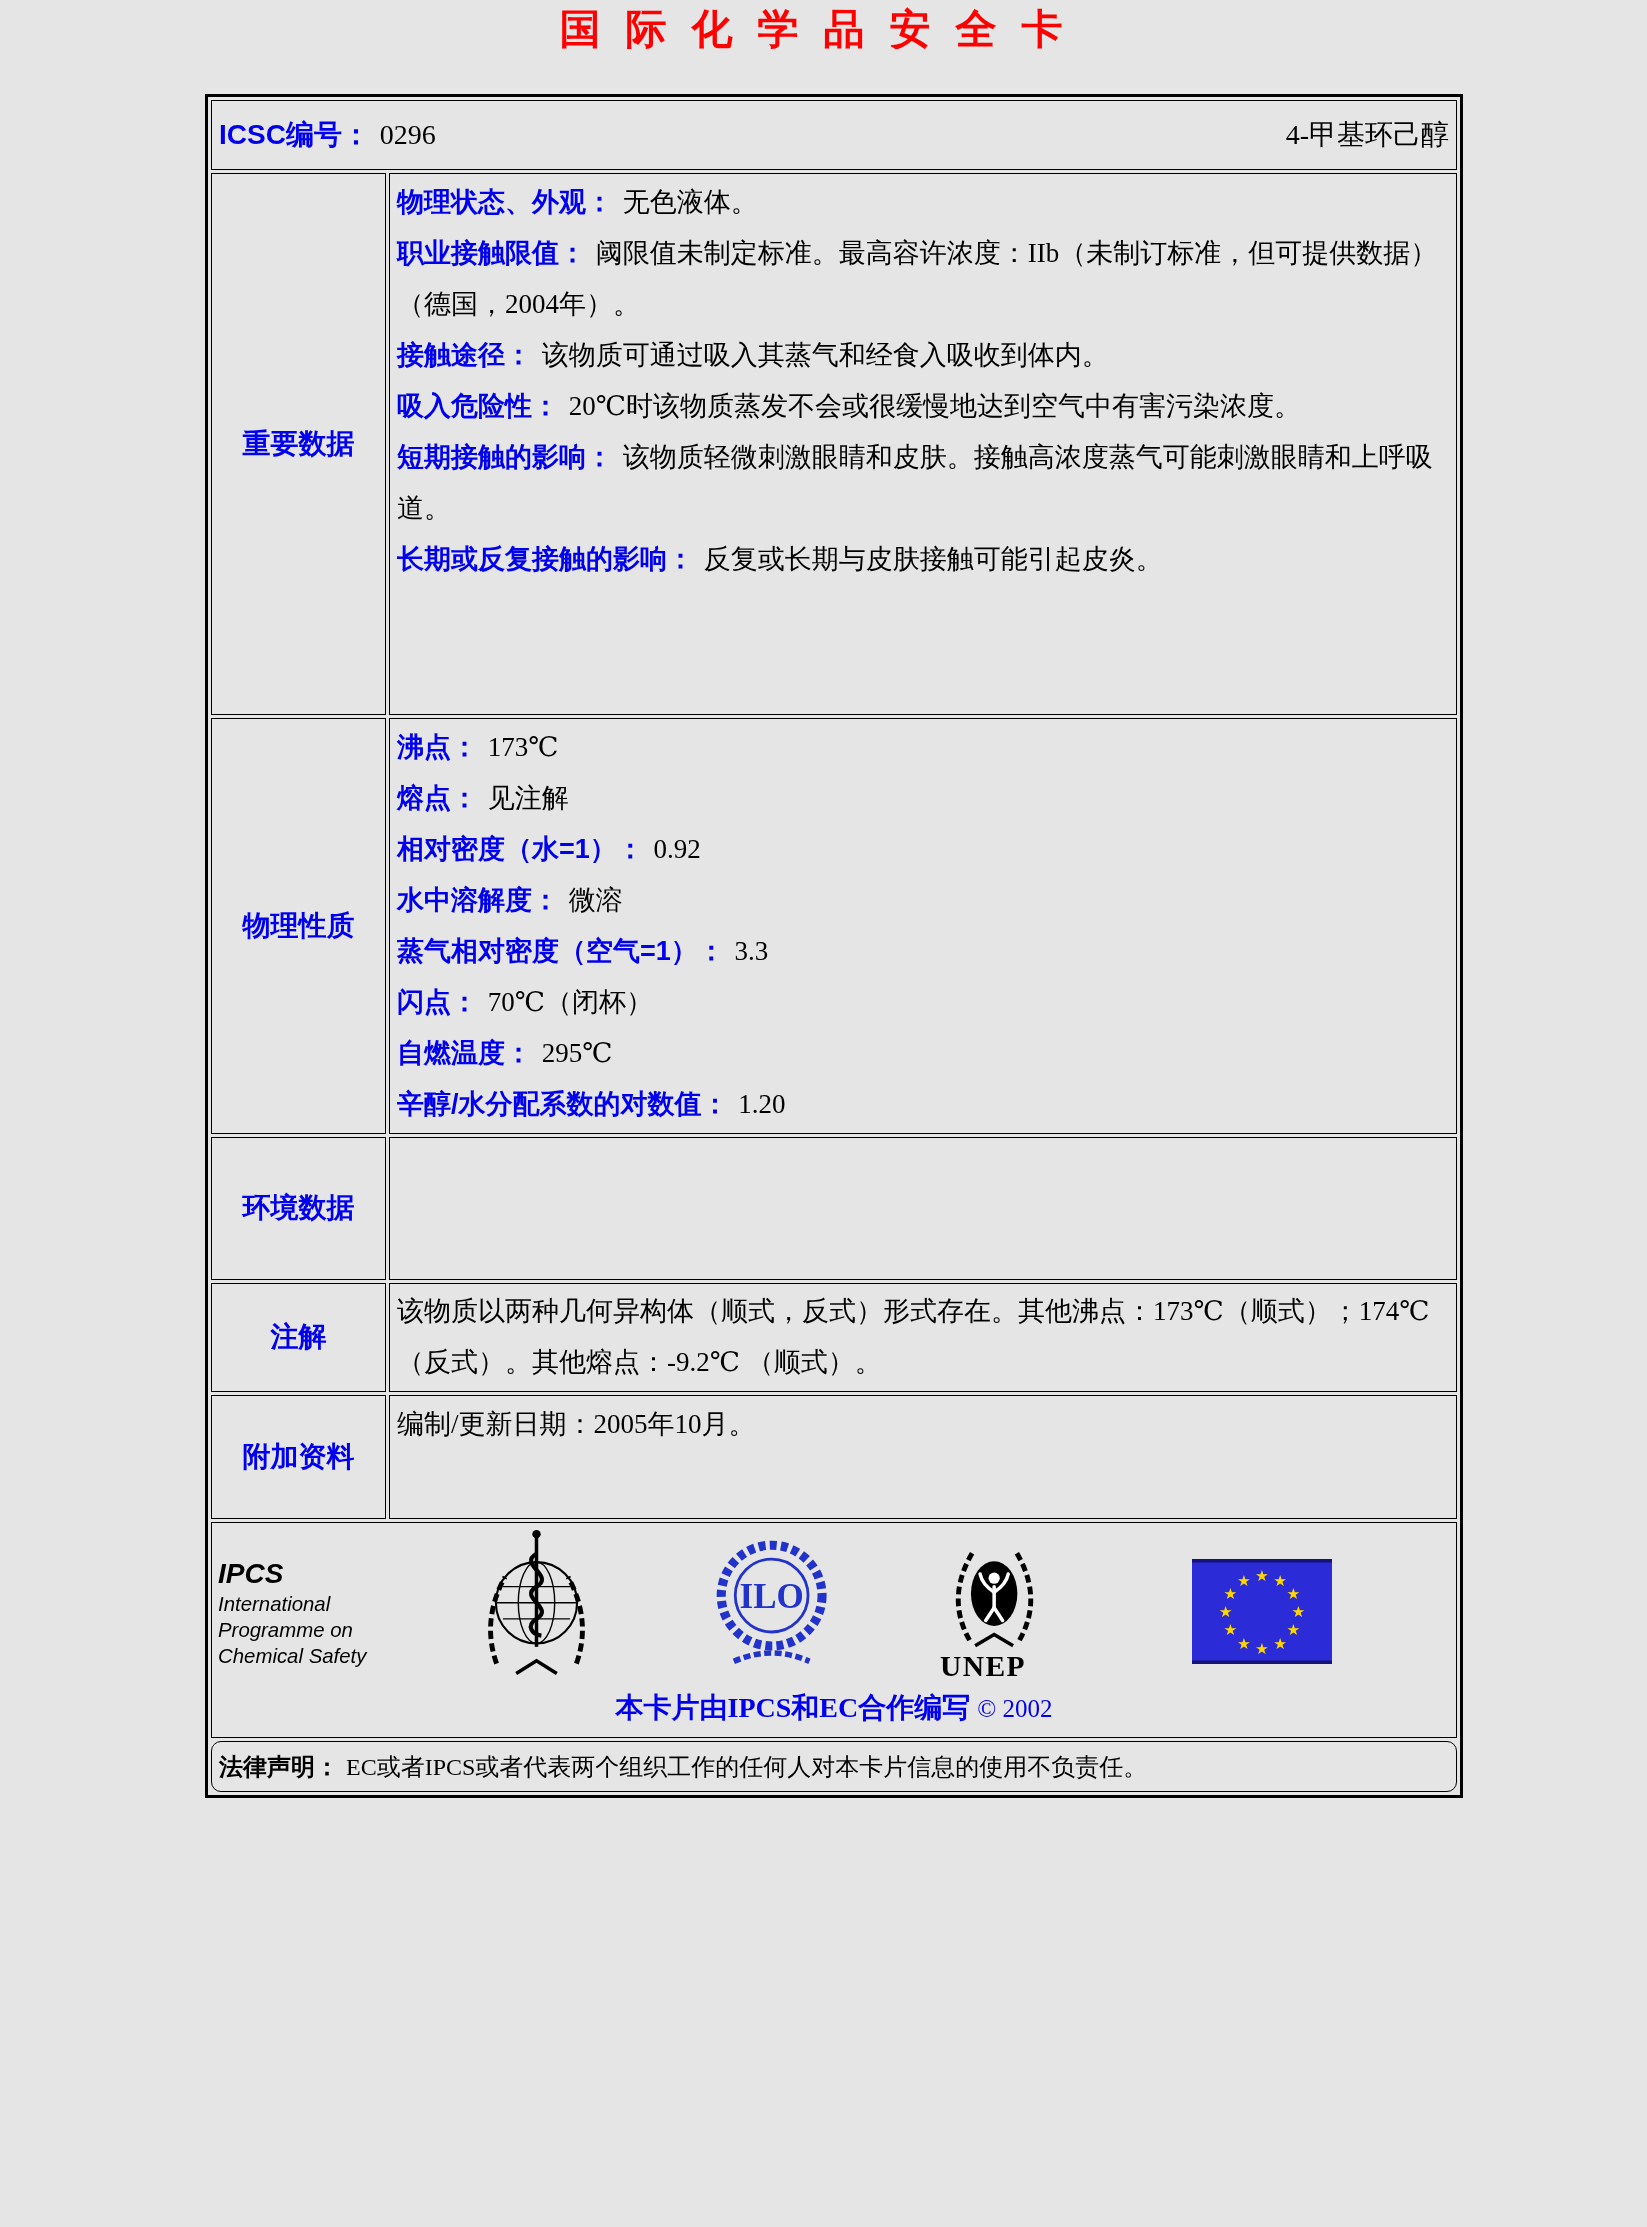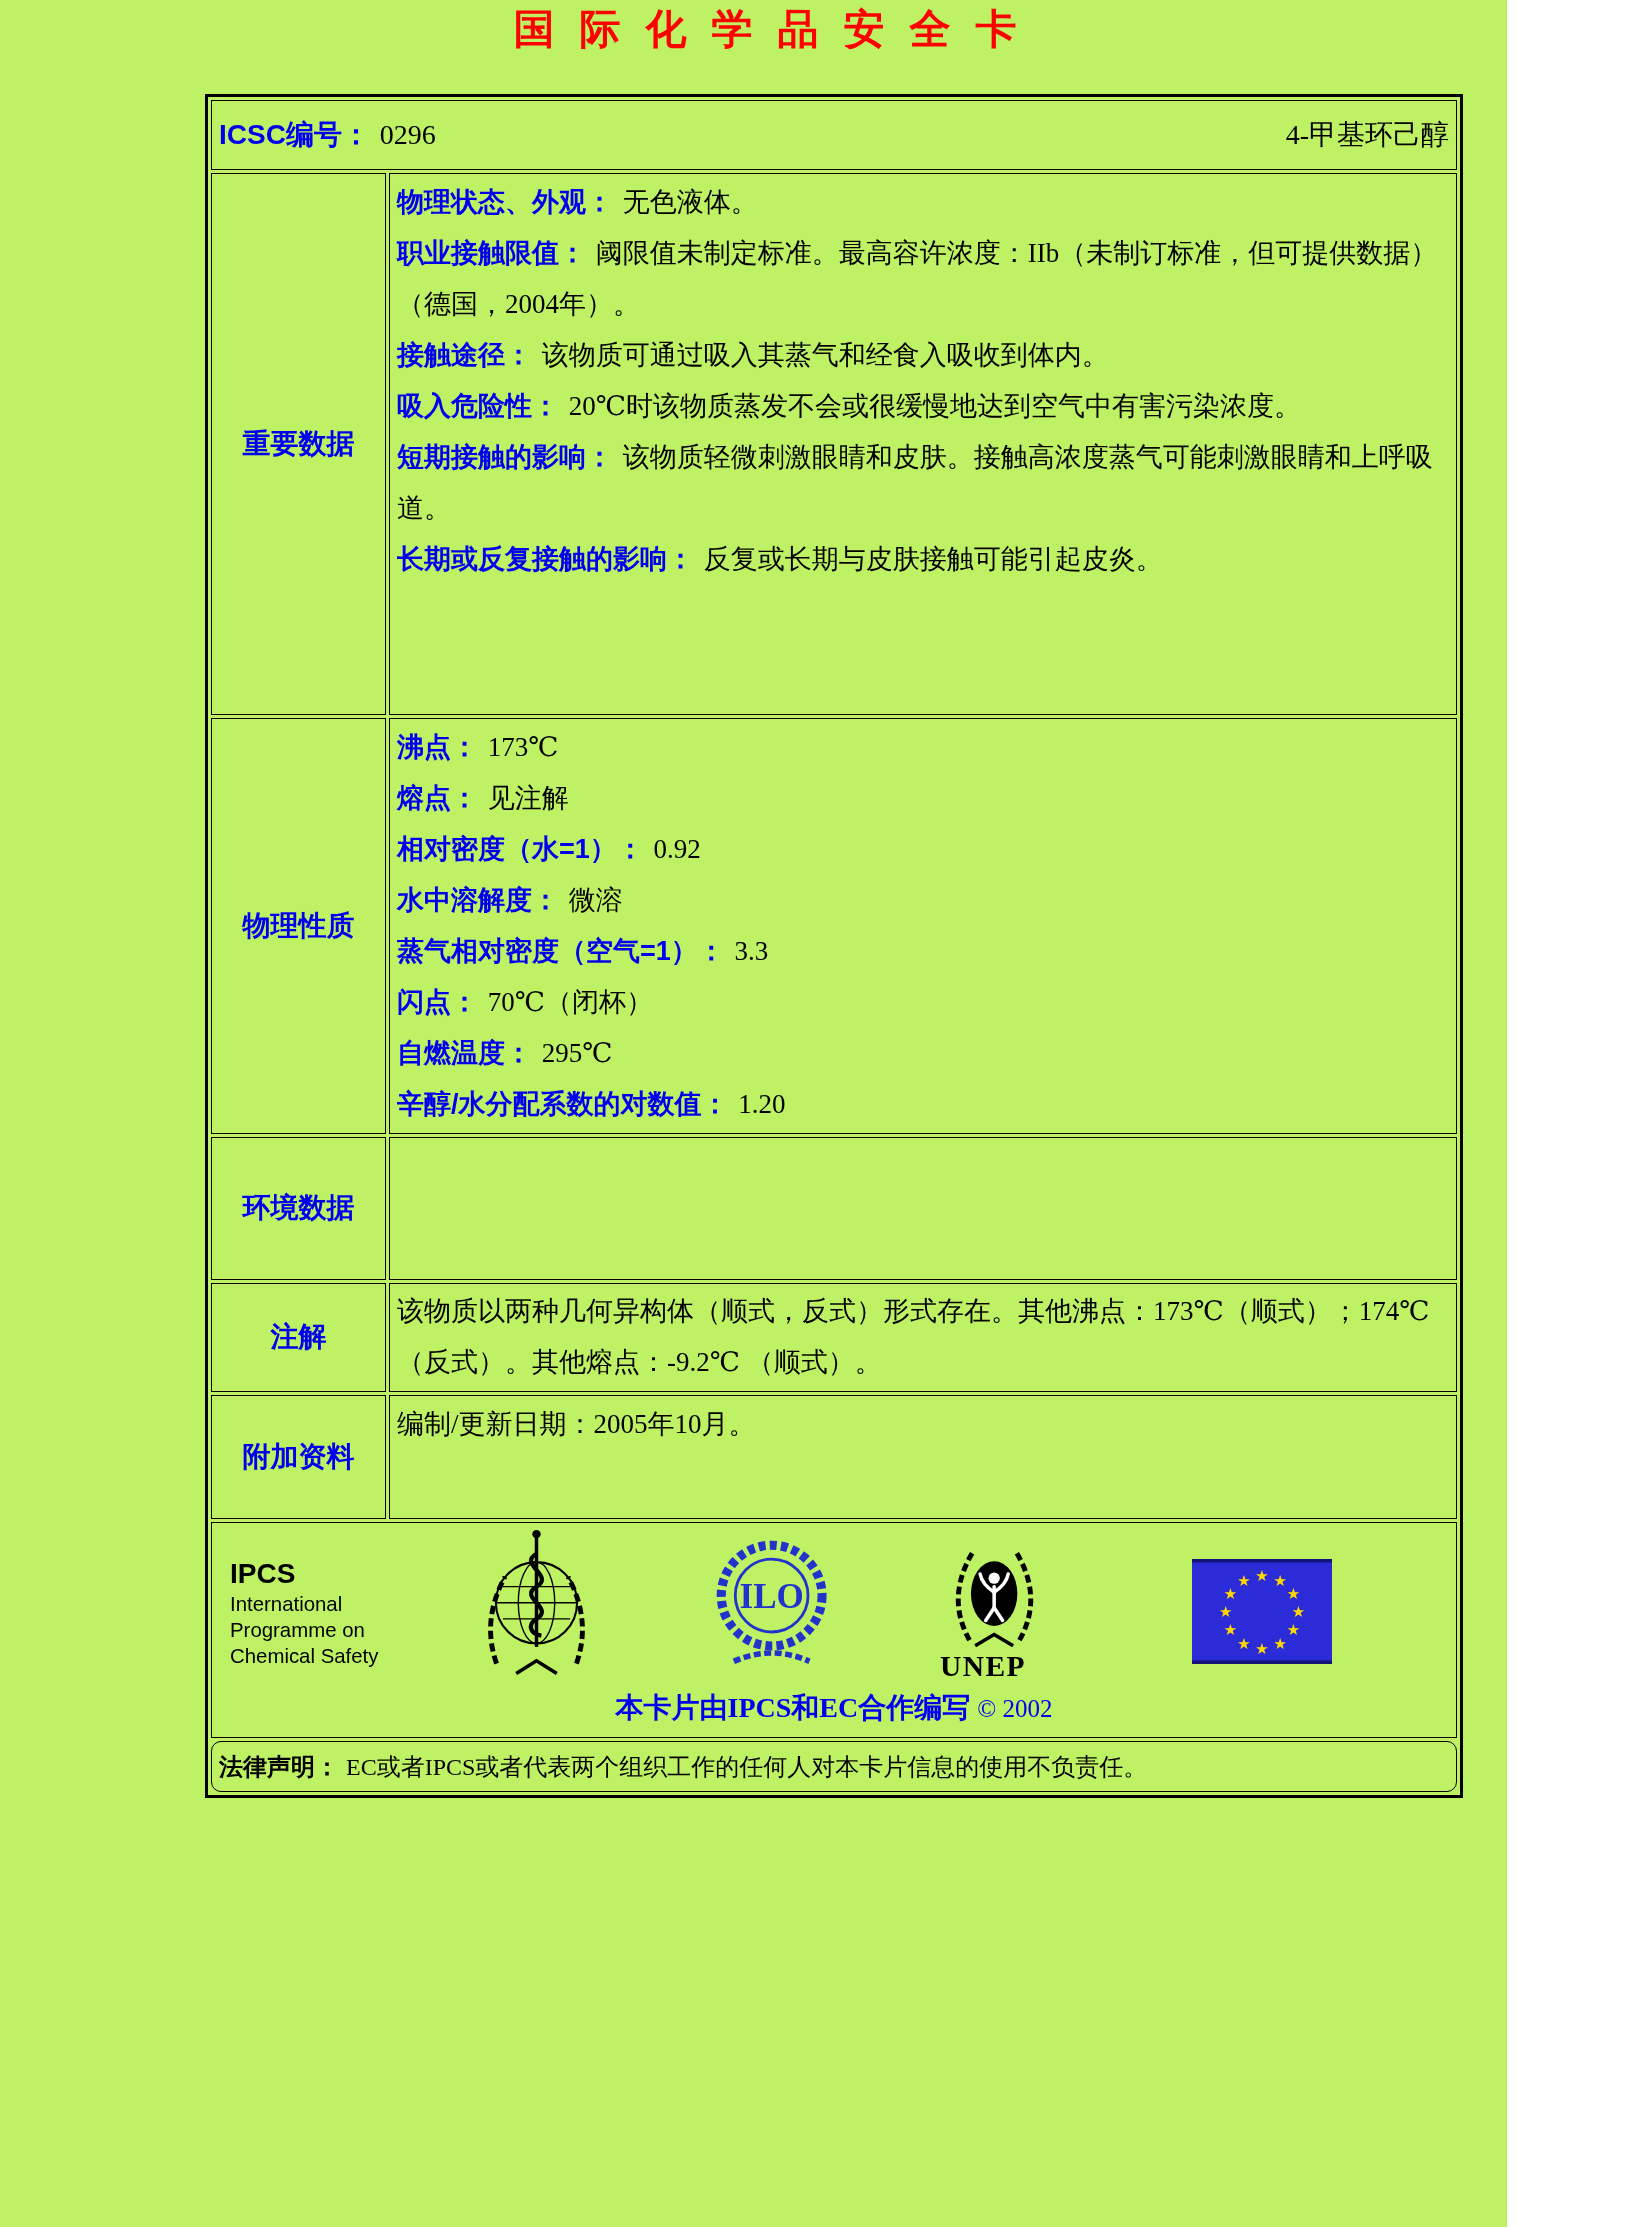--- a/index.html
+++ b/index.html
@@ -1,22 +1,21 @@
 <!DOCTYPE html>
 <html style="--title-red: #ff0000; --label-blue: #0000ee; --ilo-blue: #2233cc; --eu-blue: #2b2bd8; --star-yellow: #ffd700;font-size:11.2px"><head>
 <meta charset="utf-8">
 <style>
   html,body{margin:0;padding:0;background:#fff;}
   .page{
     position:relative;
-    width:1459px;height:2227px;
-    background:#bef264;
+    width:1647px;height:2227px;
+    background:#e5e5e5;
     font-family:"Liberation Serif","DejaVu Serif",serif;
     color:#000;
-    padding-left:48px;
   }
   .title{
     margin:0;padding-top:7px;
     text-align:center;
     font-size:41px;line-height:44px;
     letter-spacing:25px;
     font-weight:bold;
     color:var(--title-red,#ff0000);
     font-family:"Liberation Serif","DejaVu Serif",serif;
   }
@@ -59,22 +58,23 @@
   }
   tr.r-imp td{height:542px;}
   tr.r-phys td{height:397px;}
   tr.r-env td{height:143px;}
   tr.r-note td{height:107px;}
   tr.r-add td{height:124px;}
   tr.r-logos td{height:216px;}
   tr.r-legal td{height:51px;}
   .logos-cell{position:relative;vertical-align:top;padding:0;}
   .ipcs-block{
-    position:absolute;left:18px;top:34px;width:175px;
-    font-family:"Liberation Sans","DejaVu Sans",sans-serif;
+    position:absolute;left:6px;top:34px;width:175px;
+    font-family:"Liberation Sans","DejaVu Sans",sans-serif;
+    font-style:italic;
   }
   .ipcs-title{font-size:28px;font-weight:bold;line-height:34px;}
   .ipcs-sub{font-size:20.4px;line-height:26px;}
   .logo{position:absolute;}
   .logo-who{left:258px;top:5.6px;}
   .logo-ilo{left:502px;top:11.2px;color:#2233cc;}
   .logo-unep{left:728px;top:5.6px;width:119px;}
   .unep-word{font-family:"Liberation Serif","DejaVu Serif",serif;font-weight:bold;font-size:29.5px;letter-spacing:1.4px;line-height:29.5px;}
   .logo-eu{left:980px;top:36px;}
   .copyright{

